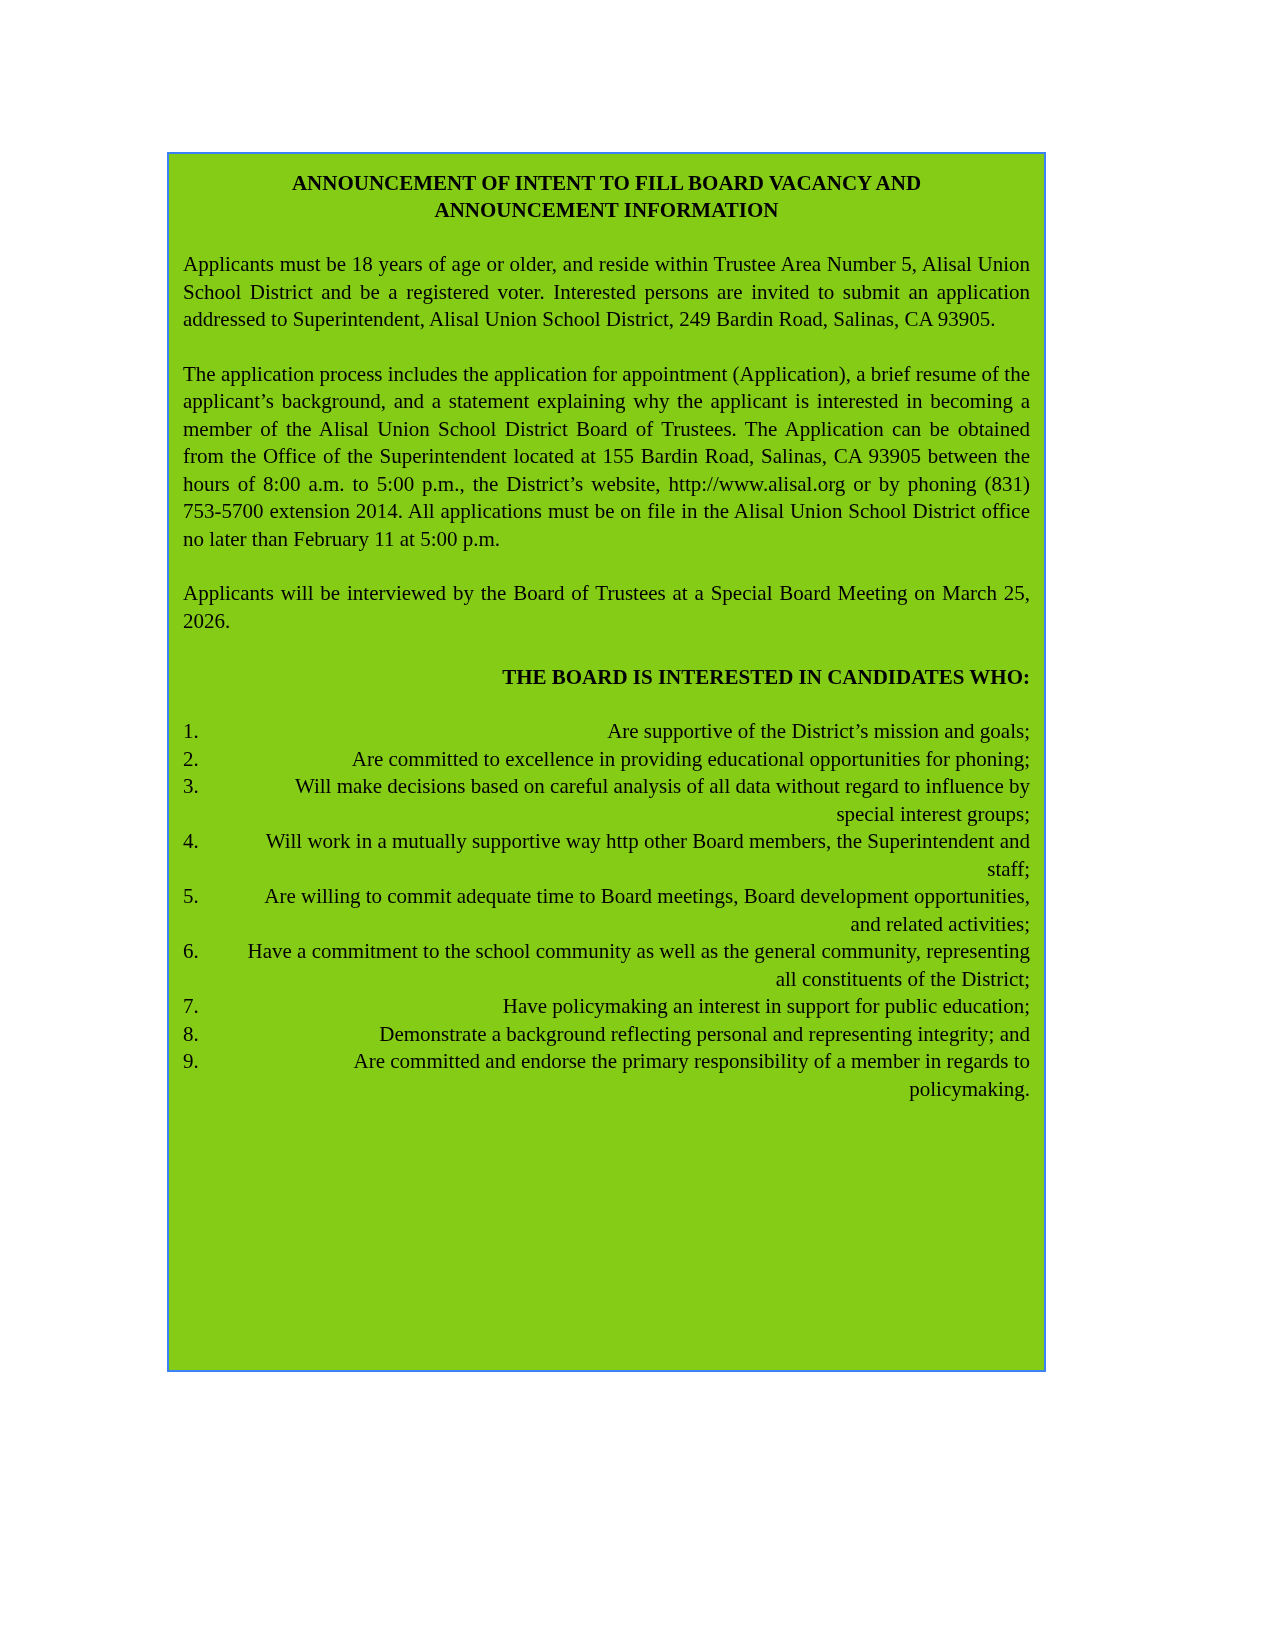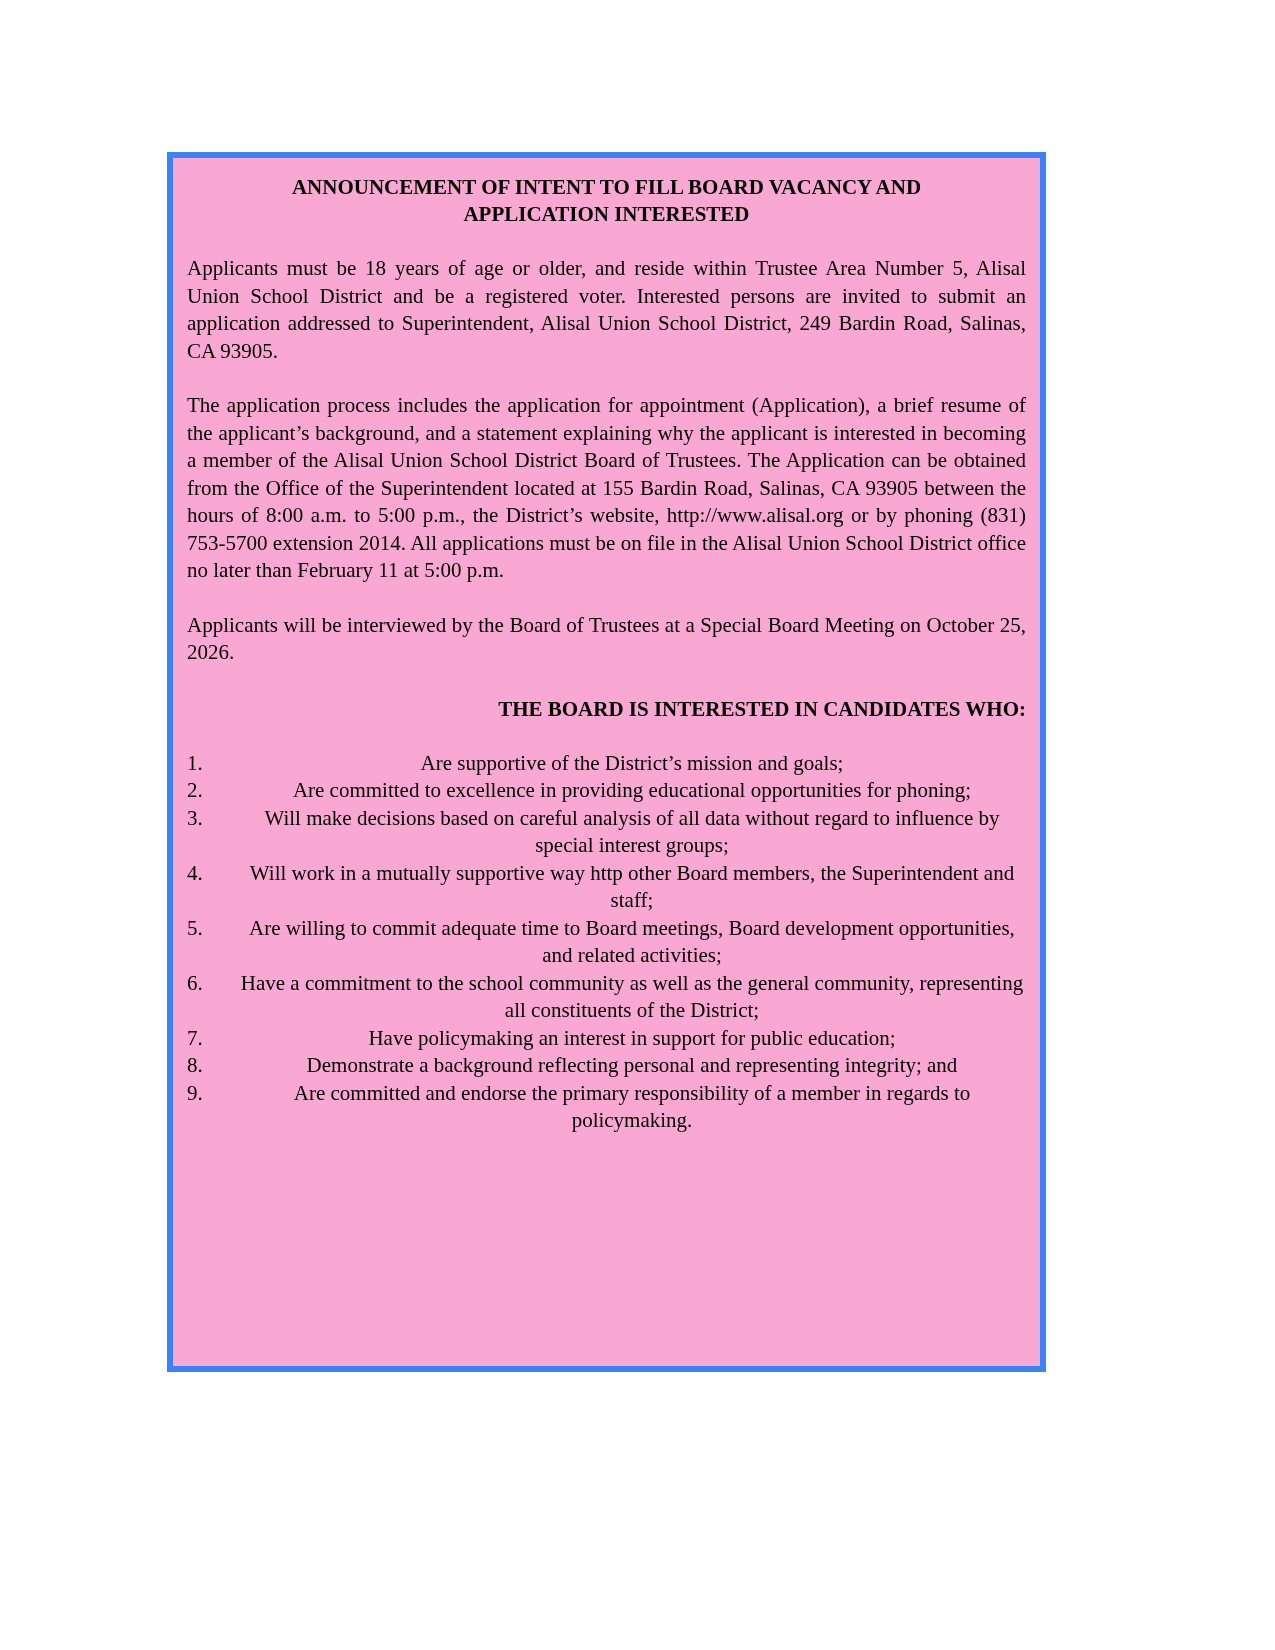--- a/index.html
+++ b/index.html
@@ -14,23 +14,23 @@
     font-family: "Liberation Serif", "DejaVu Serif", serif;
     color: #000000;
   }
   .doc-box {
     position: absolute;
     left: 167px;
     top: 152px;
     width: 879px;
     min-height: 1220px;
     box-sizing: border-box;
-    border: 6px solid #3b82f6;
+    border: 2px solid #3b82f6;
     padding: 14px 14px 30px 14px;
-    background: #f9a8d4;
+    background: #84cc16;
   }
   .doc-title {
     font-size: 21px;
     font-weight: bold;
     text-align: center;
     line-height: 27px;
     margin: 2px 0 0 0;
   }
   .body-para {
     font-size: 21px;
@@ -53,37 +53,37 @@
     line-height: 27.5px;
   }
   .criteria-item {
     display: flex;
   }
   .criteria-num {
     flex: 0 0 39px;
   }
   .criteria-text {
     flex: 1;
-    text-align: center;
+    text-align: right;
     margin-left: 12px;
   }
 </style>
 </head>
 <body>
 
 <div class="doc-box">
   <h1 class="doc-title">
     <span>ANNOUNCEMENT OF INTENT TO FILL BOARD VACANCY AND</span><br>
-    <span>APPLICATION INTERESTED</span>
+    <span>ANNOUNCEMENT INFORMATION</span>
   </h1>
 
   <div id="paragraphs">
       <p class="body-para">Applicants must be 18 years of age or older, and reside within Trustee Area Number 5, Alisal Union School District and be a registered voter.  Interested persons are invited to submit an application addressed to Superintendent, Alisal Union School District, 249 Bardin Road, Salinas, CA 93905.</p>
       <p class="body-para">The application process includes the application for appointment (Application), a brief resume of the applicant’s background, and a statement explaining why the applicant is interested in becoming a member of the Alisal Union School District Board of Trustees. The Application can be obtained from the Office of the Superintendent located at 155 Bardin Road, Salinas, CA 93905 between the hours of 8:00 a.m. to 5:00 p.m., the District’s website, http://www.alisal.org or by phoning (831) 753-5700 extension 2014. All applications must be on file in the Alisal Union School District office no later than February 11 at 5:00 p.m.</p>
-      <p class="body-para">Applicants will be interviewed by the Board of Trustees at a Special Board Meeting on October 25, 2026.</p>
+      <p class="body-para">Applicants will be interviewed by the Board of Trustees at a Special Board Meeting on March 25, 2026.</p>
     </div>
 
   <h2 class="section-heading">THE BOARD IS INTERESTED IN CANDIDATES WHO:</h2>
 
   <ol id="criteria-list" class="criteria-list">
       <li class="criteria-item">
         <span class="criteria-num">1.</span>
         <span class="criteria-text">Are supportive of the District’s mission and goals;</span>
       </li>
       <li class="criteria-item">

